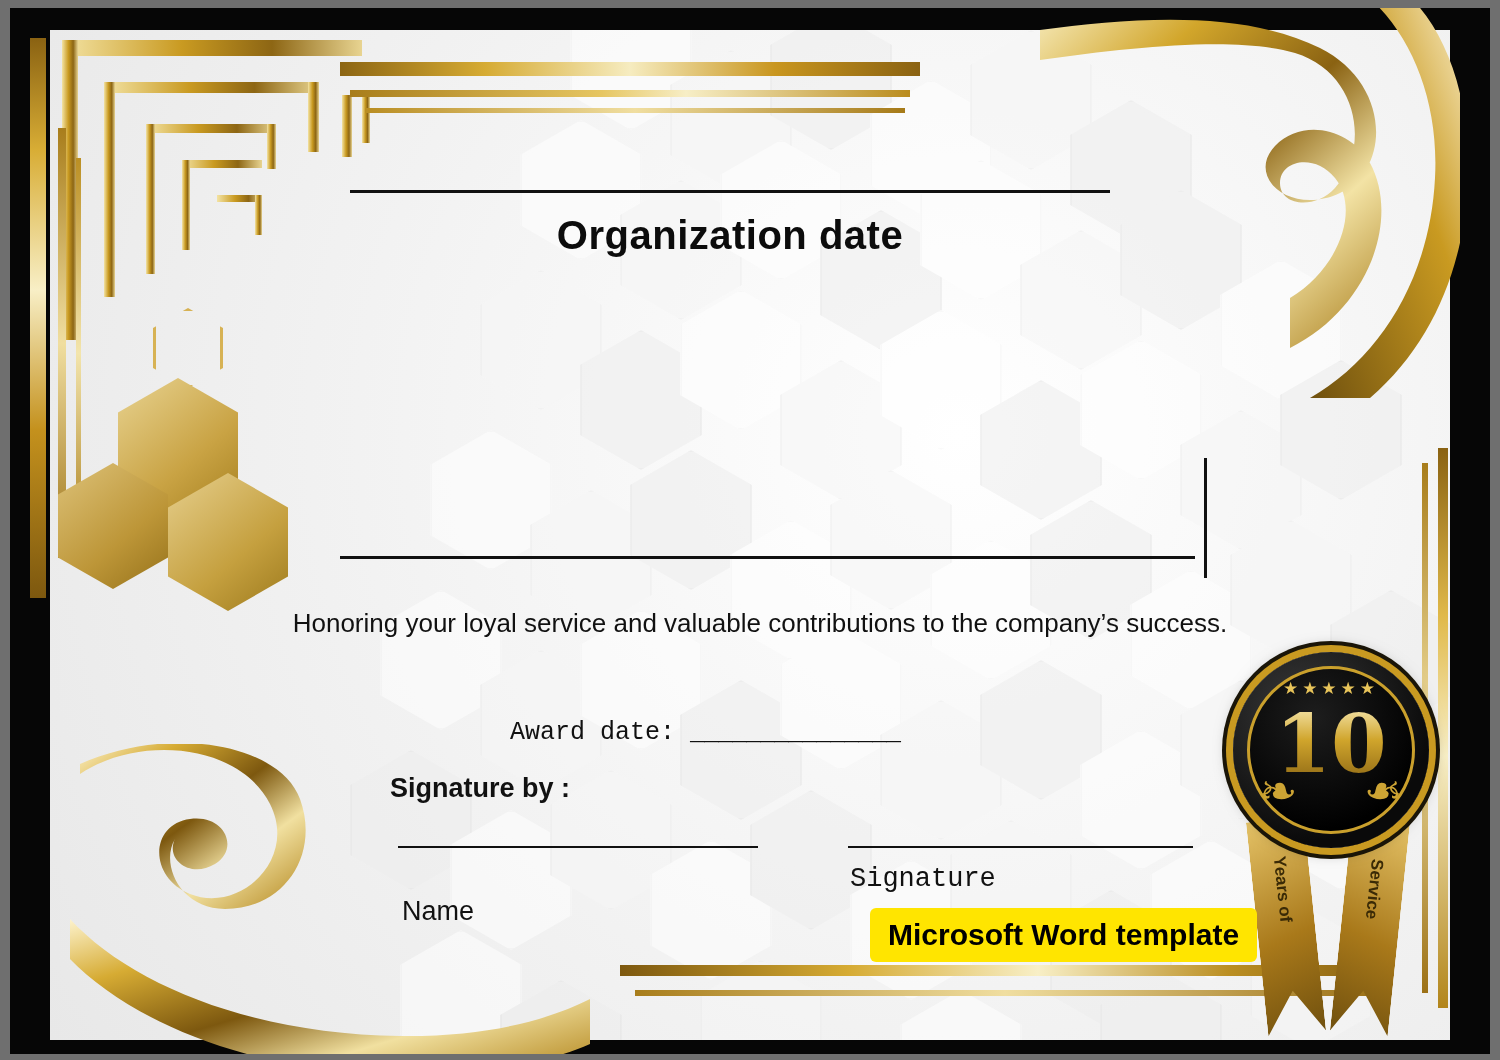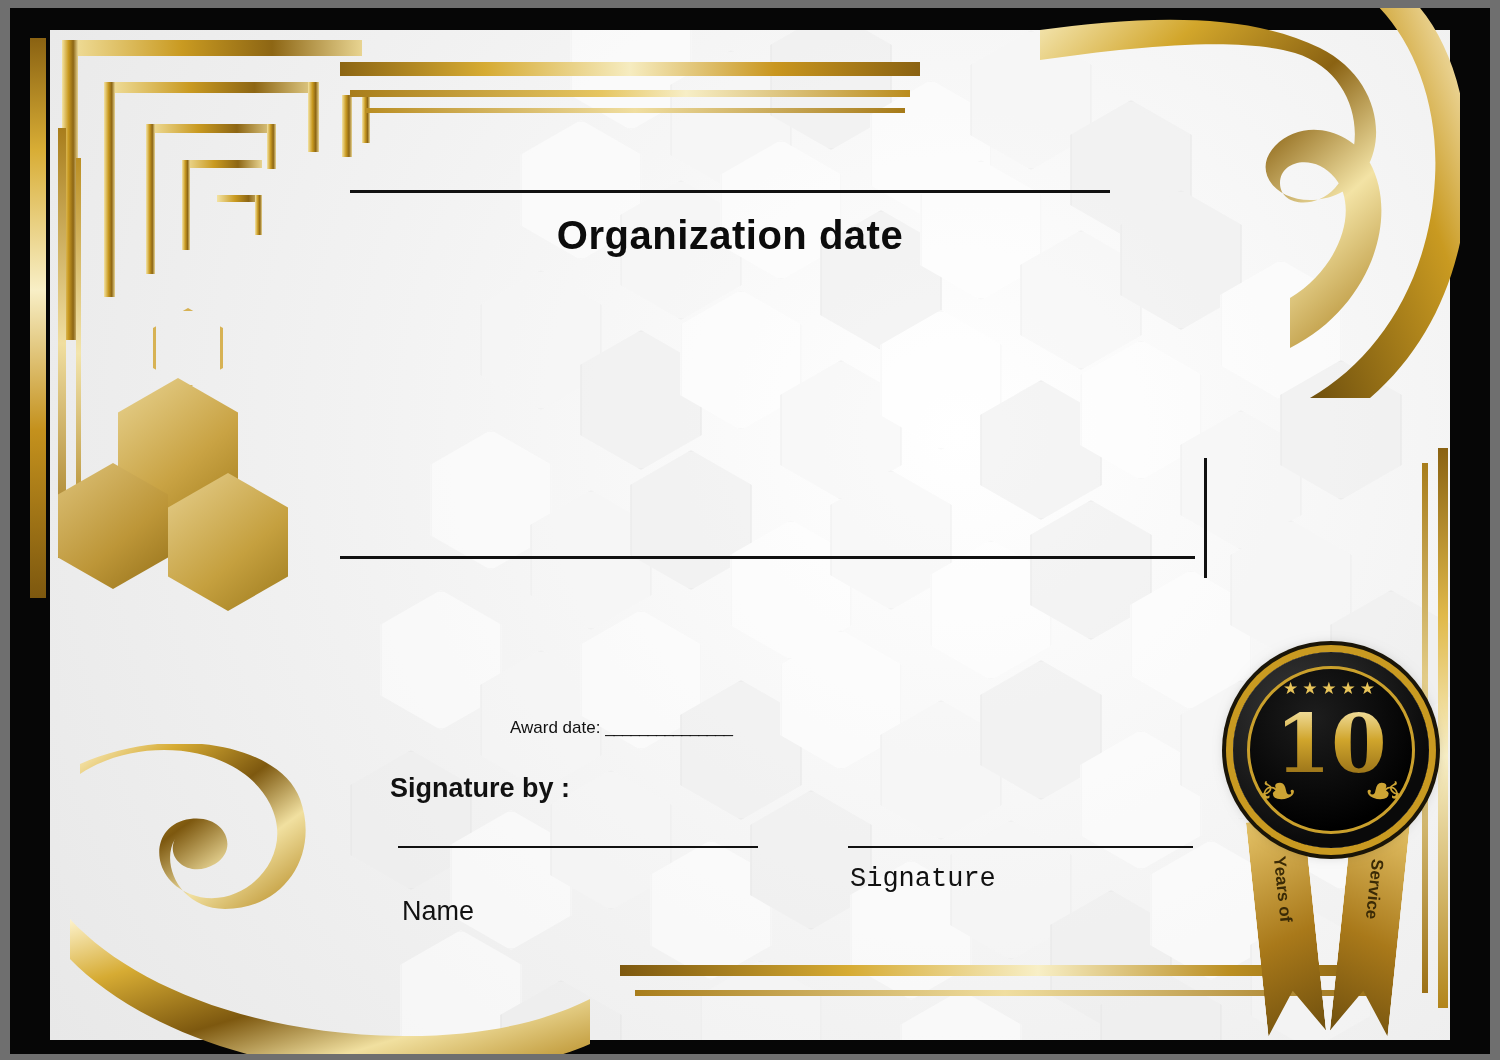--- a/index.html
+++ b/index.html
@@ -171,21 +171,21 @@
     position: absolute; left: 1194px; top: 450px; width: 0; height: 120px;
     border-left: 3px solid #111;
   }
   .honoring {
     position: absolute; left: 150px; top: 600px; width: 1200px;
     text-align: center; font-size: 26px; color: #111;
     white-space: nowrap;
   }
   .award-date {
     position: absolute; left: 500px; top: 710px; width: 620px;
-    font-size: 17px; color: #111;
+    font-size: 25px; color: #111; font-family: Liberation Mono, monospace;
   }
   .award-date .line { letter-spacing: -1px; }
   .authorized {
     position: absolute; left: 380px; top: 765px;
     font-size: 27px; color: #111;
   }
   .authorized b { font-weight: bold; }
   .sig-rule-1 {
     position: absolute; left: 388px; top: 838px; width: 360px; height: 0;
     border-top: 2px solid #111;
@@ -412,20 +412,21 @@
                C90,120 110,165 155,165 C215,165 250,110 230,55
                C210,0 100,-20 10,20 Z" fill="url(#gr3)"></path>
       <path d="M0,175 C60,240 180,290 330,292 C420,293 480,275 520,255 L520,300
                C470,322 400,332 320,330 C170,327 55,272 0,215 Z" fill="url(#gr3)"></path>
     </svg>
 
     <div class="rule-top"></div>
     <div class="org-name">Organization date</div>
     <div class="caret"></div>
     <div class="name-rule"></div>
+    <div class="honoring">Honoring your loyal service and valuable contributions to the company’s success.</div>
 
     <div class="award-date">
       <span>Award  date:</span>
       <span class="line">_______________</span>
     </div>
 
     <div class="authorized">
       <b>Signature by :</b>
     </div>
 
@@ -443,15 +444,16 @@
       </div>
       <div class="medal">
         <div class="medal-inner"></div>
         <div class="medal-stars">★★★★★</div>
         <div class="medal-num">10</div>
         <div class="laurel-l">❧</div>
         <div class="laurel-r">❧</div>
       </div>
     </div>
 
+    <div class="word-label">Microsoft Word template</div>
 
   </div>
 </div>
 
 </body></html>

